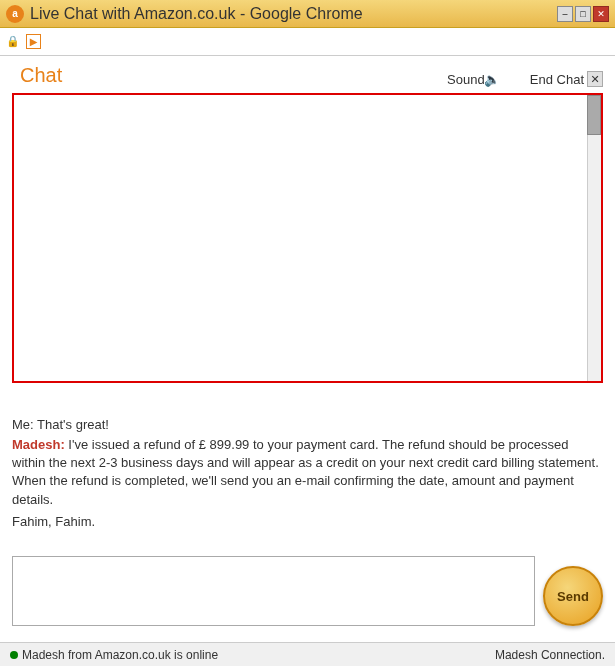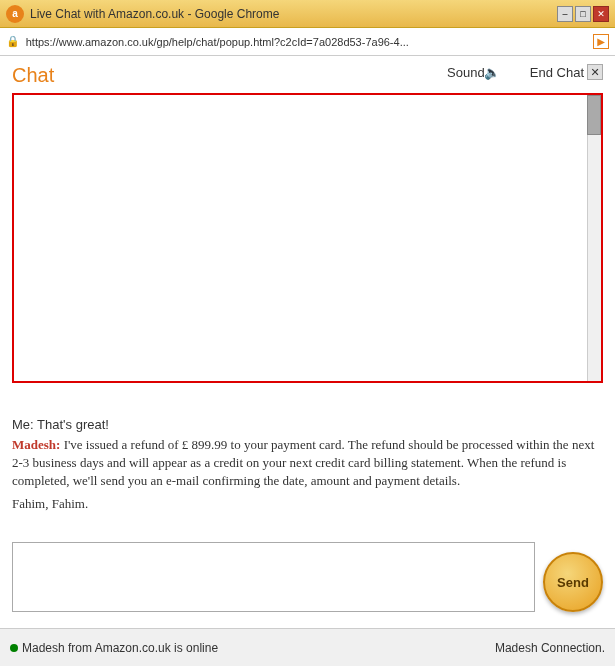--- a/index.html
+++ b/index.html
@@ -37,21 +37,21 @@
       border-radius: 50%;
       display: flex;
       align-items: center;
       justify-content: center;
       font-size: 10px;
       font-weight: bold;
       color: white;
     }
 
     .title-text {
-      font-size: 12px;
+      font-size: 16px;
       color: #333;
     }
 
     .window-controls {
       display: flex;
       gap: 2px;
     }
 
     .win-btn {
       width: 16px;
@@ -110,23 +110,24 @@
       height: calc(666px - 56px);
       display: flex;
       flex-direction: column;
       overflow: hidden;
     }
 
     
     .chat-header {
       display: flex;
       justify-content: space-between;
-      align-items: flex-start;
+      align-items: flex-end;
       padding: 8px 12px 6px 12px;
       border-bottom: none;
+      margin-left: 8px;
     }
 
     .chat-title {
       font-size: 20px;
       color: #e8821a;
       font-weight: normal;
     }
 
     .header-right {
       display: flex;
@@ -209,21 +210,20 @@
       font-size: 13px;
       color: #333;
       margin-top: 28px;
     }
 
     .msg-agent {
       margin-bottom: 4px;
       font-size: 13px;
       color: #333;
       line-height: 1.4;
-      font-family: Liberation Serif, serif;
     }
 
     .msg-agent .sender {
       color: #c0392b;
       font-weight: bold;
     }
 
     
     .input-area {
       padding: 4px 12px 16px 12px;
@@ -256,21 +256,21 @@
       display: flex;
       align-items: center;
       justify-content: center;
       box-shadow: 0 2px 4px rgba(0,0,0,0.3);
     }
 
     
     .status-bar {
       background: #f0f0f0;
       border-top: 1px solid #ccc;
-      height: 38px;
+      height: 24px;
       display: flex;
       align-items: center;
       justify-content: space-between;
       padding: 0 10px;
       font-size: 12px;
       color: #333;
     }
 
     .status-left {
       display: flex;
@@ -298,21 +298,20 @@
   </div>
   <div class="window-controls">
     <div class="win-btn">–</div>
     <div class="win-btn">□</div>
     <div class="win-btn close">✕</div>
   </div>
 </div>
 
 <div class="address-bar">
   <span class="lock-icon">🔒</span>
-  <span class="address-text">https://www.amazon.co.uk/gp/help/chat/popup.html?c2cId=7a028d53-7a96-4...</span>
   <span class="rss-btn">▶</span>
 </div>
 
 <div class="page">
 
   <div class="chat-header">
     <span class="chat-title">Chat</span>
     <div class="header-right">
       <span class="sound-label">Sound</span>
       <span class="sound-icon">🔈</span>

